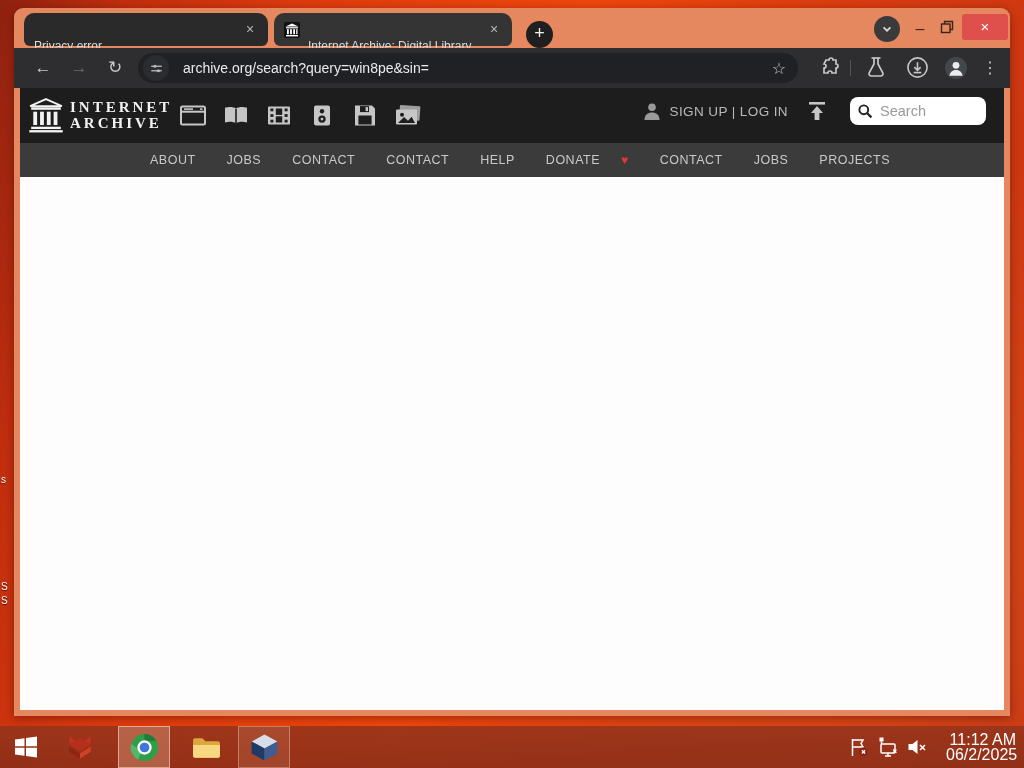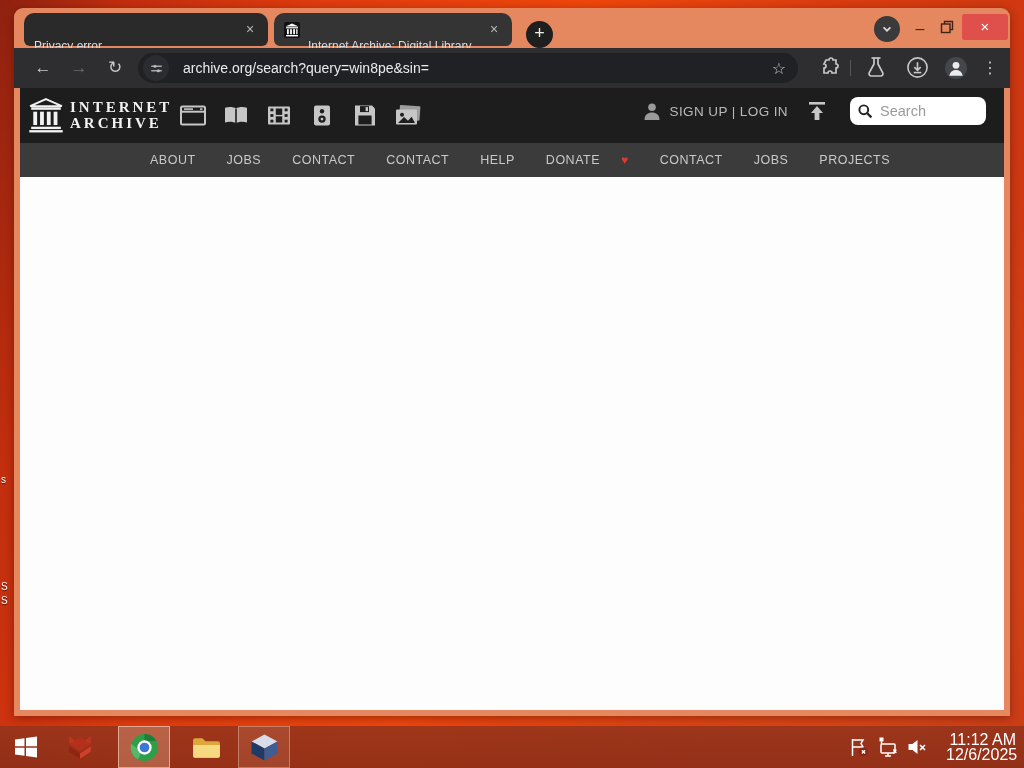--- a/index.html
+++ b/index.html
@@ -361,16 +361,16 @@
           <path d="M16.2 13.5 l3.2 3.2 M19.4 13.5 l-3.2 3.2" stroke-width="1.3"></path>
         </svg>
       <svg width="22" height="22" viewBox="0 0 22 22">
           <path d="M2.5 8 H6.5 L11.5 4 V18 L6.5 14 H2.5 Z" fill="#fff"></path>
           <path d="M14 9 l5 5 M19 9 l-5 5" stroke="#fff" stroke-width="1.6"></path>
         </svg>
     </div>
 
     <div class="clock">
       <div>11:12 AM</div>
-      <div>12/6/2025</div>
+      <div>06/2/2025</div>
     </div>
   </div>
 </div>
 
 </body></html>

